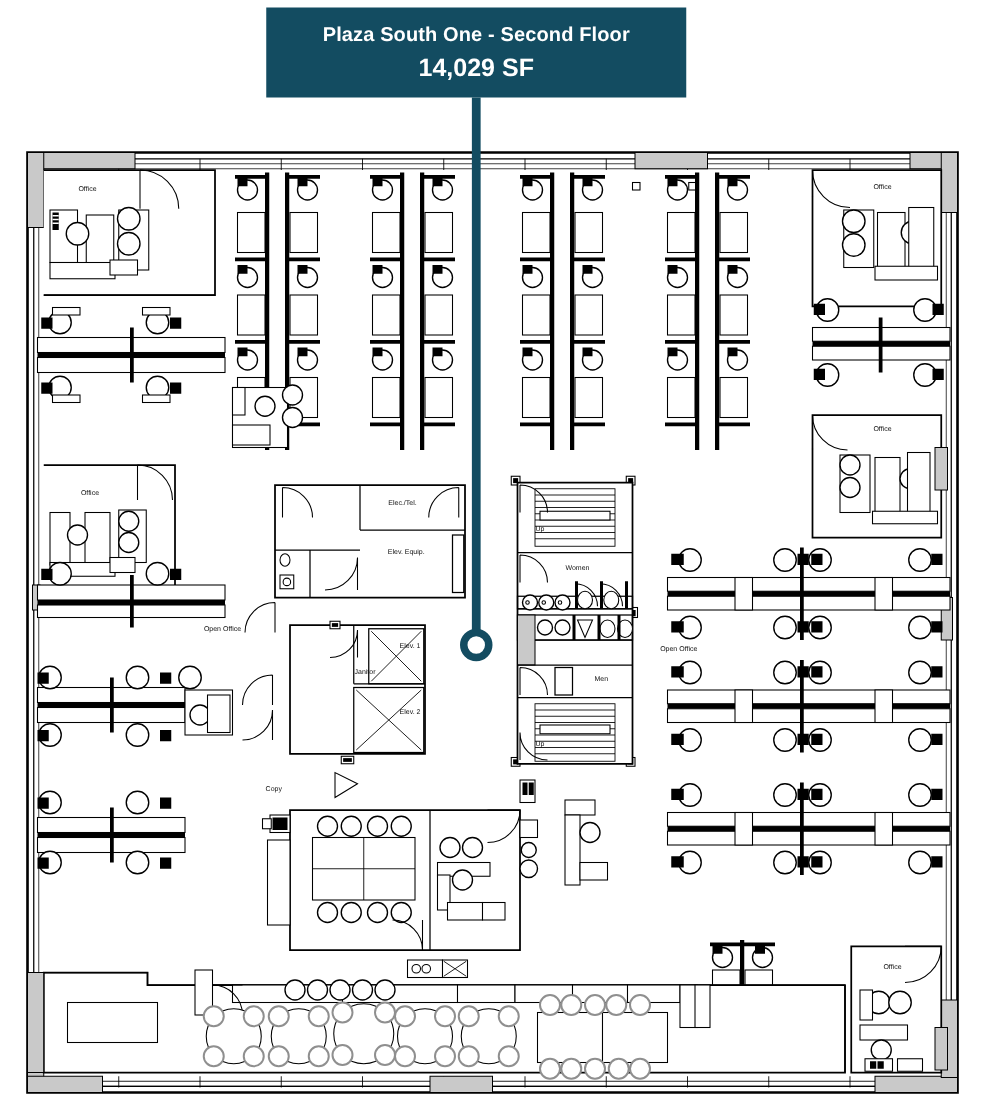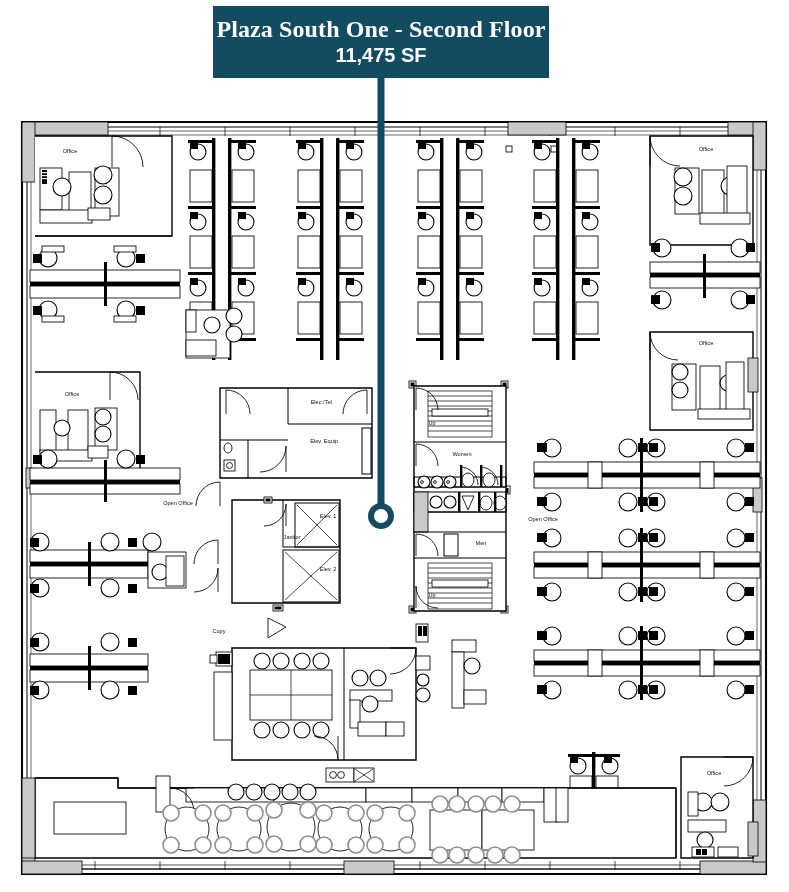--- a/index.html
+++ b/index.html
@@ -9,21 +9,21 @@
     font-family:"Liberation Sans","DejaVu Sans",sans-serif;
   }
   #stage{position:absolute;left:0;top:0;width:789px;height:892px;}
 
   
   #callout-box{
     position:absolute;left:213px;top:6px;width:336px;height:72px;
     background:#134C61;color:#ffffff;display:flex;flex-direction:column;
     align-items:center;justify-content:center;box-sizing:border-box;
   }
-  #callout-title{font-size:24px;font-weight:bold;line-height:26px;letter-spacing:.1px;font-family:Liberation Serif, serif;}
+  #callout-title{font-size:16px;font-weight:bold;line-height:26px;letter-spacing:.1px;}
   #callout-sub{font-size:20px;font-weight:bold;line-height:26px;}
 
   
   #plan{position:absolute;left:0;top:0;width:789px;height:892px;}
 
   .wall{fill:none;stroke:#000;stroke-width:2.1;}
   .wall-thin{fill:none;stroke:#000;stroke-width:1;}
   .wall-hair{fill:none;stroke:#000;stroke-width:.7;}
   .col{fill:#c9c9c9;stroke:#000;stroke-width:.8;}
   .room{fill:#fff;stroke:#000;stroke-width:1.4;}
@@ -838,16 +838,16 @@
         <text class="lbl" x="432" y="425">Up</text>
         <text class="lbl" x="432" y="597">Up</text>
         <text class="lbl" x="462" y="456">Women</text>
         <text class="lbl" x="481" y="545">Men</text>
         <text class="lbl" x="219" y="633">Copy</text>
       </g>
   </svg>
 
   <div id="callout-box" style="background: rgb(19, 76, 97);">
     <div id="callout-title">Plaza South One - Second Floor</div>
-    <div id="callout-sub">11,475 SF</div>
+    <div id="callout-sub">14,029 SF</div>
   </div>
 
 </div>
 
 </body></html>

